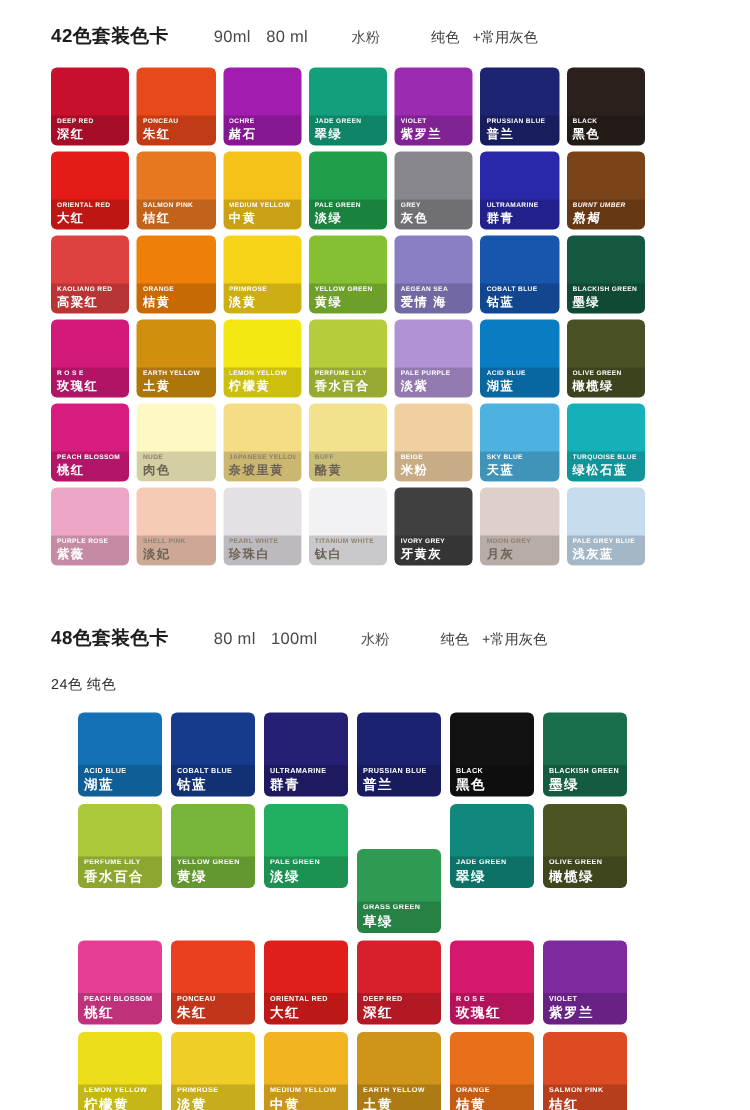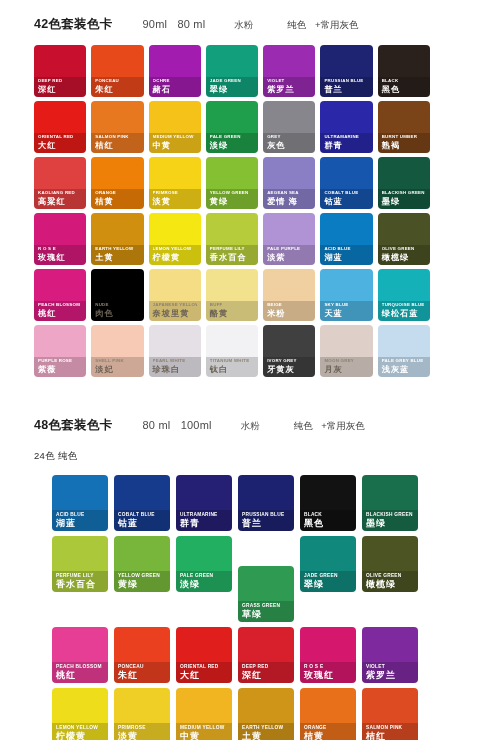--- a/index.html
+++ b/index.html
@@ -225,21 +225,21 @@
         <div class="lbl-cn">灰色</div>
       </div>
     </div>
     <div class="swatch light-text" style="background: rgb(42, 40, 168);">
       <div class="swatch-bot"></div>
       <div class="swatch-labels">
         <div class="lbl-en">ULTRAMARINE</div>
         <div class="lbl-cn">群青</div>
       </div>
     </div>
-    <div class="swatch light-text" style="background: rgb(123, 67, 24);">
+    <div class="swatch light-text" style="background: rgb(123, 67, 24); font-style: italic;">
       <div class="swatch-bot"></div>
       <div class="swatch-labels">
         <div class="lbl-en">BURNT UMBER</div>
         <div class="lbl-cn">熟褐</div>
       </div>
     </div>
     <div class="swatch light-text" style="background: rgb(223, 64, 64);">
       <div class="swatch-bot"></div>
       <div class="swatch-labels">
         <div class="lbl-en">KAOLIANG RED</div>
@@ -337,21 +337,21 @@
         <div class="lbl-cn">橄榄绿</div>
       </div>
     </div>
     <div class="swatch light-text" style="background: rgb(216, 27, 127);">
       <div class="swatch-bot"></div>
       <div class="swatch-labels">
         <div class="lbl-en">PEACH BLOSSOM</div>
         <div class="lbl-cn">桃红</div>
       </div>
     </div>
-    <div class="swatch dark-text" style="background: #000000; padding-left: 48px;">
+    <div class="swatch dark-text" style="background: #fef9c3; padding-left: 48px;">
       <div class="swatch-bot"></div>
       <div class="swatch-labels">
         <div class="lbl-en">NUDE</div>
         <div class="lbl-cn">肉色</div>
       </div>
     </div>
     <div class="swatch dark-text" style="background: rgb(245, 221, 134);">
       <div class="swatch-bot"></div>
       <div class="swatch-labels">
         <div class="lbl-en">JAPANESE YELLOW</div>

